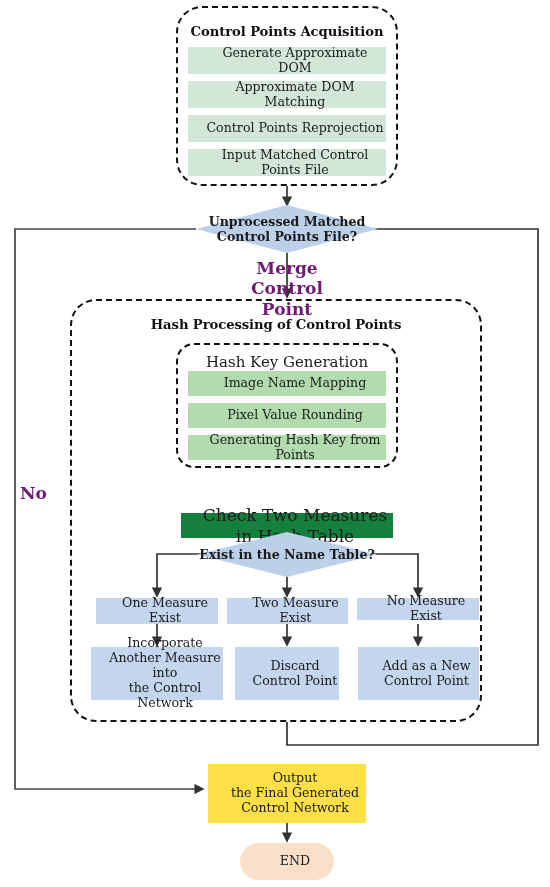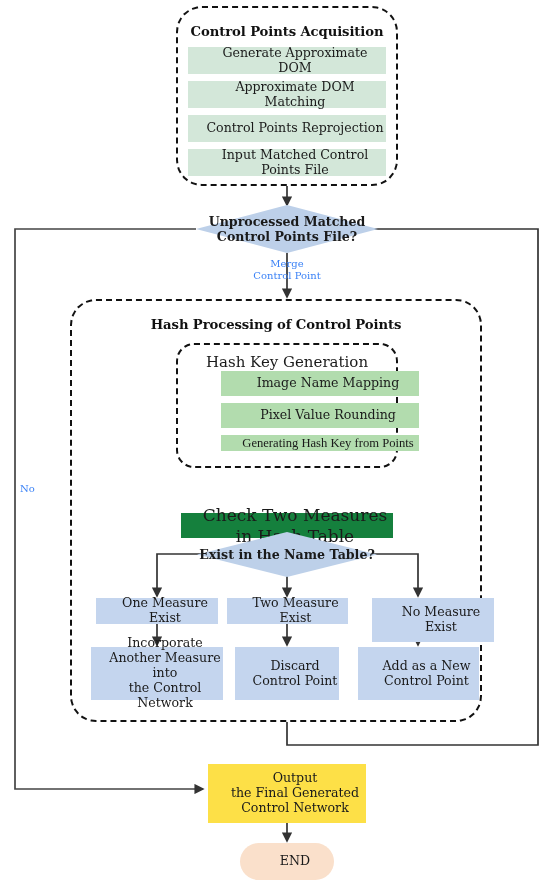--- a/index.html
+++ b/index.html
@@ -62,21 +62,20 @@
     color: #1a1a1a;
   }
   
   .bar-green-light {
     background: #d3e7d9;
     font-size: 12.6px;
   }
   .bar-green {
     background: #b2dcae;
     font-size: 12.6px;
-    margin-left: 33px;
   }
   
   .box-blue {
     background: #c4d5ee;
     font-size: 12.6px;
   }
   .box-blue-lite {
     background: #15803d;
     font-size: 17px;
     margin-top: 24px;
@@ -113,25 +112,26 @@
     align-items: center;
     justify-content: center;
     text-align: center;
     font-size: 12.6px;
     line-height: 1.2;
     white-space: pre-line;
   }
   
   .edge-label {
     position: absolute;
-    font-size: 10px;
+    font-size: 17px;
     line-height: 1.2;
     white-space: pre-line;
     text-align: center;
-    color: #3b82f6;
+    color: #701a75;
+    font-weight: bold;
   }
   svg.wires {
     position: absolute;
     left: 0; top: 0;
     width: 550px;
     height: 887px;
     pointer-events: none;
   }
 </style>
 </head>
@@ -195,34 +195,34 @@
   </div>
 
   <div class="group-dashed inner" style="left:176px; top:343px; width:222px; height:125px;">
     <div class="group-subtitle" style="top:8px;">Hash Key Generation</div>
   </div>
 
   <div class="node bar-green" style="left:188px; top:371px; width:198px; height:25px;">Image Name Mapping</div>
 
   <div class="node bar-green" style="left:188px; top:403px; width:198px; height:25px;">Pixel Value Rounding</div>
 
-  <div class="node bar-green" style="left:188px; top:435px; width:198px; height:16px;font-family:Liberation Serif, serif;">Generating Hash Key from Points</div>
+  <div class="node bar-green" style="left:188px; top:435px; width:198px; height:25px;">Generating Hash Key from Points</div>
 
   <div class="node box-blue-lite" style="left:181px; top:489px; width:212px; height:25px;">Check Two Measures in Hash Table</div>
 
   <div class="diamond-wrap" style="left:197px; top:532px; width:180px; height:45px;">
     <div class="diamond-shape"></div>
     <div class="diamond-label">Exist in the Name Table?</div>
   </div>
 
   <div class="node box-blue" style="left:96px; top:598px; width:122px; height:26px;">One Measure Exist</div>
 
   <div class="node box-blue" style="left:227px; top:598px; width:121px; height:26px;">Two Measure Exist</div>
 
-  <div class="node box-blue" style="left:372px; top:598px; width:122px; height:44px;">No Measure Exist</div>
+  <div class="node box-blue" style="left:357px; top:598px; width:122px; height:22px;">No Measure Exist</div>
 
   <div class="node box-blue" style="left:91px; top:647px; width:132px; height:53px;">Incorporate
 Another Measure into
 the Control Network</div>
 
   <div class="node box-blue" style="left:235px; top:647px; width:104px; height:53px;">Discard
 Control Point</div>
 
   <div class="node box-blue" style="left:358px; top:647px; width:121px; height:53px;">Add as a New
 Control Point</div>

